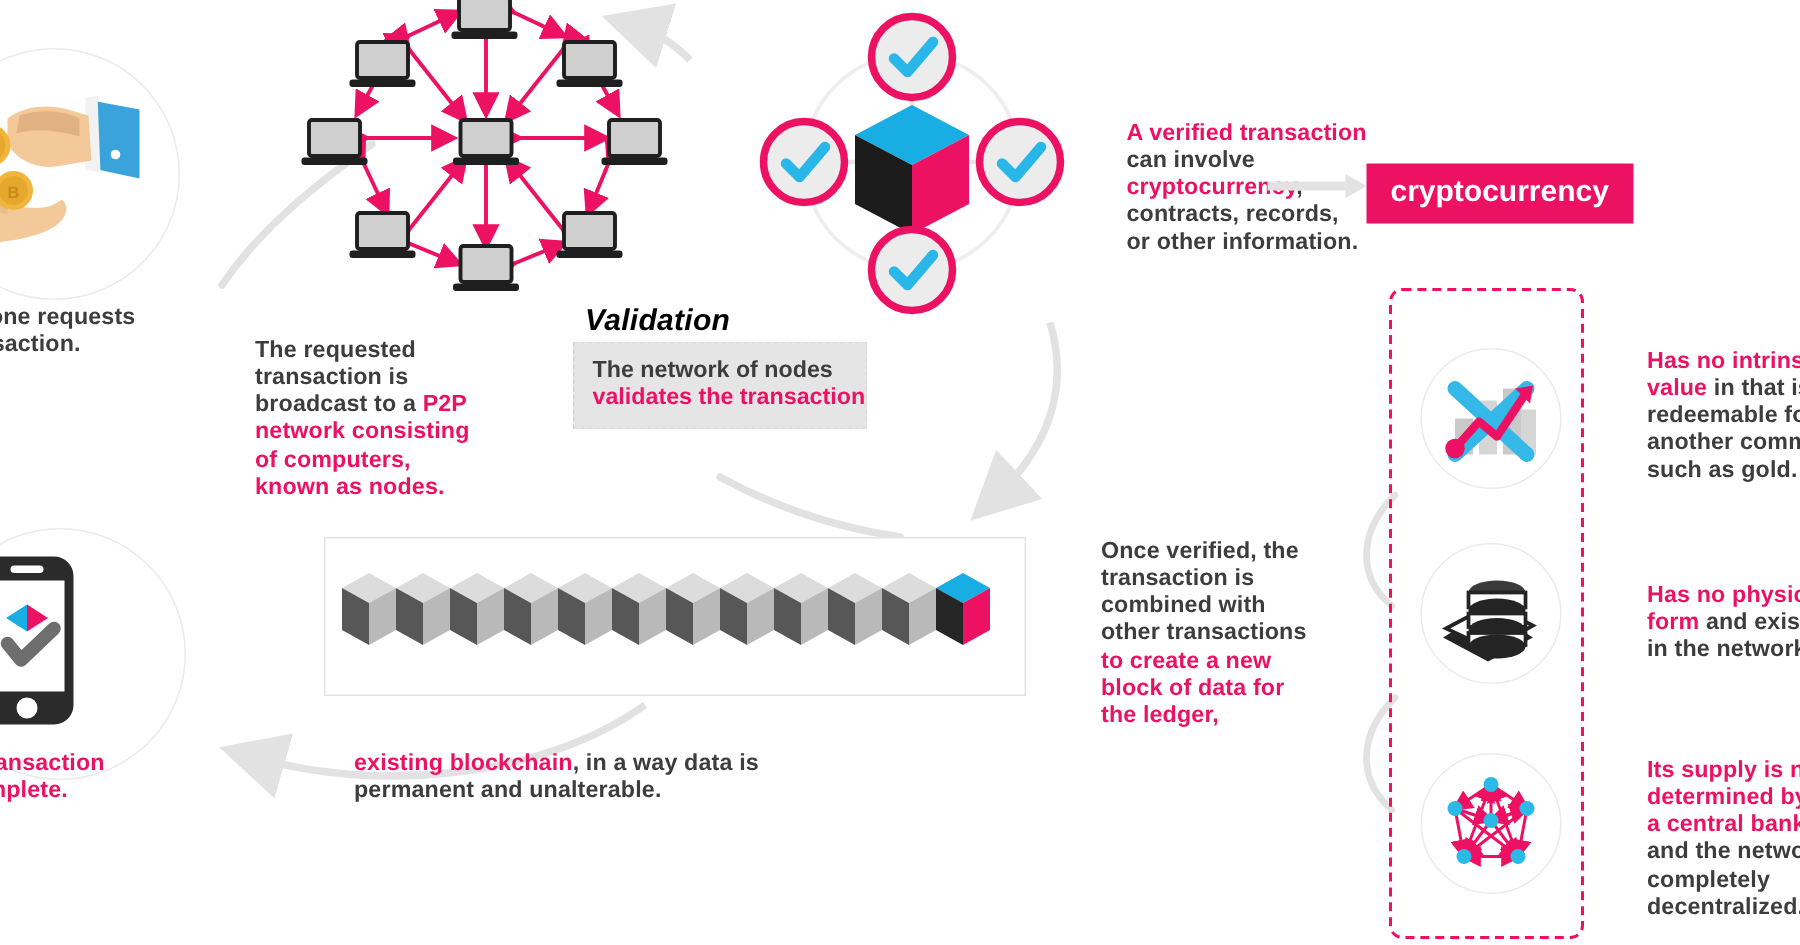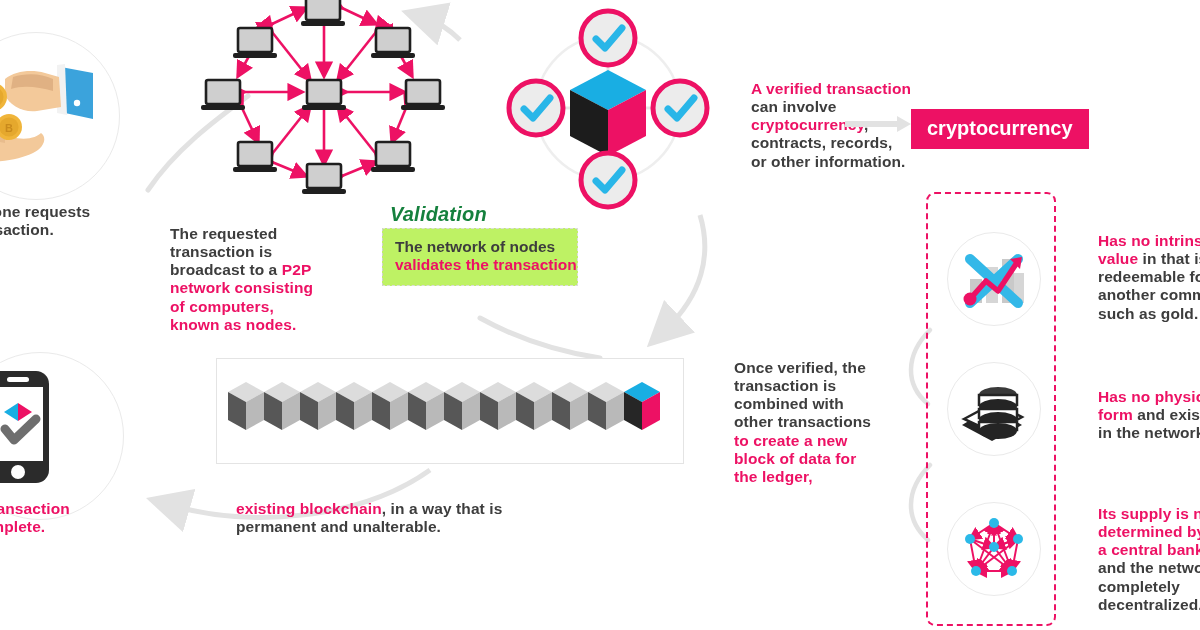--- a/index.html
+++ b/index.html
@@ -18,26 +18,26 @@
   .txt .ln{display:block;white-space:nowrap;}
 
   
   .badge{
     background:#ED1164;color:#fff;font-weight:700;font-size:20px;
     padding:9px 16px 11px 16px;line-height:1;white-space:nowrap;
   }
 
   
   .valtitle{
-    font-style:italic;font-weight:700;font-size:20px;color:#15803d;
+    font-style:italic;font-weight:700;font-size:20px;color:#000000;
     letter-spacing:0.2px;white-space:nowrap;
   }
   .valbox{
     border:1.6px dashed #dcdcdc;border-left:1.6px dashed #cfcfcf;
-    padding:9px 12px 10px 12px;background:#bef264;
+    padding:9px 12px 10px 12px;background:#e5e5e5;
   }
   .valbox .ln{display:block;white-space:nowrap;font-size:15.5px;font-weight:700;line-height:1.19;}
 
   
   .chainframe{border:1.5px solid #e4e4e4;background:#fff;}
 
   
   .dashpanel{border:2.5px dashed #ED1164;border-radius:9px;}
 
   
@@ -311,21 +311,21 @@
     <span class="ln dark">Once verified, the</span>
     <span class="ln dark">transaction is</span>
     <span class="ln dark">combined with</span>
     <span class="ln dark">other transactions</span>
     <span class="ln pink">to create a new</span>
     <span class="ln pink">block of data for</span>
     <span class="ln pink">the ledger,</span>
   </div>
 
   <div class="abs txt" style="left:236px;top:500px;">
-    <span class="ln"><span class="pink">existing blockchain</span><span class="dark">, in a way that is</span></span>
+    <span class="ln"><span class="pink">existing blockchain</span><span class="dark">, in a way data is</span></span>
     <span class="ln dark">permanent and unalterable.</span>
   </div>
 
   <div class="abs ring" style="left:-44px;top:352px;width:166px;height:166px;">
     <svg width="166" height="166" viewBox="0 0 166 166">
       <rect x="30" y="18" width="62" height="112" rx="13" fill="#2b2b2b"></rect>
       <rect x="36" y="34" width="50" height="74" fill="#ffffff"></rect>
       <rect x="50" y="24" width="22" height="5" rx="2.5" fill="#ffffff"></rect>
       <circle cx="61" cy="119" r="7" fill="#ffffff"></circle>
       <polygon points="61,50 47,59 61,68" fill="#19AEE3"></polygon>

